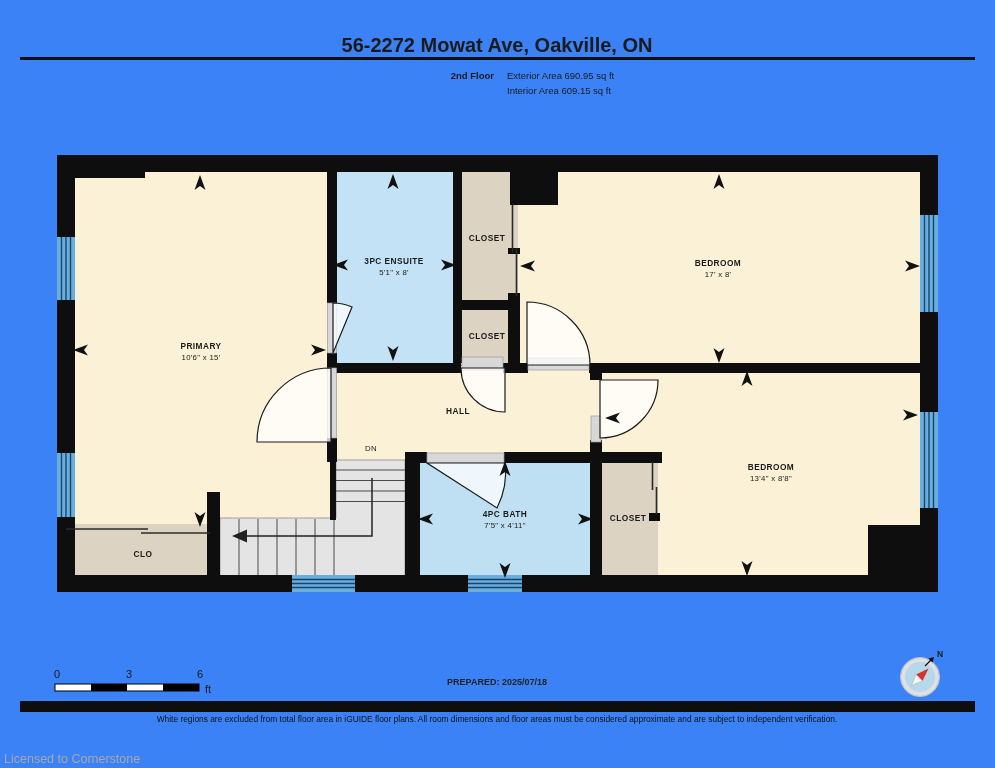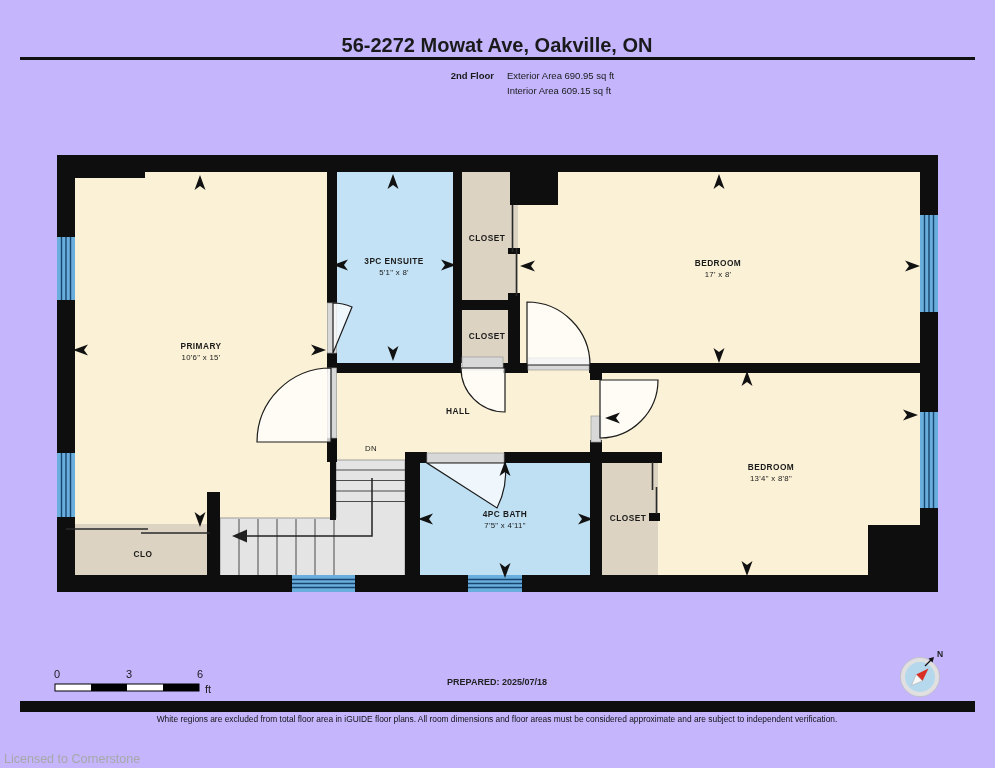--- a/index.html
+++ b/index.html
@@ -1,16 +1,16 @@
 <!DOCTYPE html>
 <html><head>
 <meta charset="utf-8">
 <style>
   html,body{margin:0;padding:0;background:#ffffff;}
-  #page{position:relative;width:995px;height:768px;background:#c4b5fd;overflow:hidden;
+  #page{position:relative;width:995px;height:768px;background:#3b82f6;overflow:hidden;
         font-family:"Liberation Sans", sans-serif;}
   svg text{font-family:"Liberation Sans", sans-serif;fill:#1a1a1a;}
   .title{font-size:20px;font-weight:bold;}
   .hsmall{font-size:9.5px;}
   .hsmallb{font-size:9.5px;font-weight:bold;}
   .room{font-size:8.3px;font-weight:600;letter-spacing:.45px;}
   .dims{font-size:7.8px;letter-spacing:.3px;}
   .tick{font-size:11px;}
   .unit{font-size:11px;}
   .prepared{font-size:9px;font-weight:600;fill:#222;}

